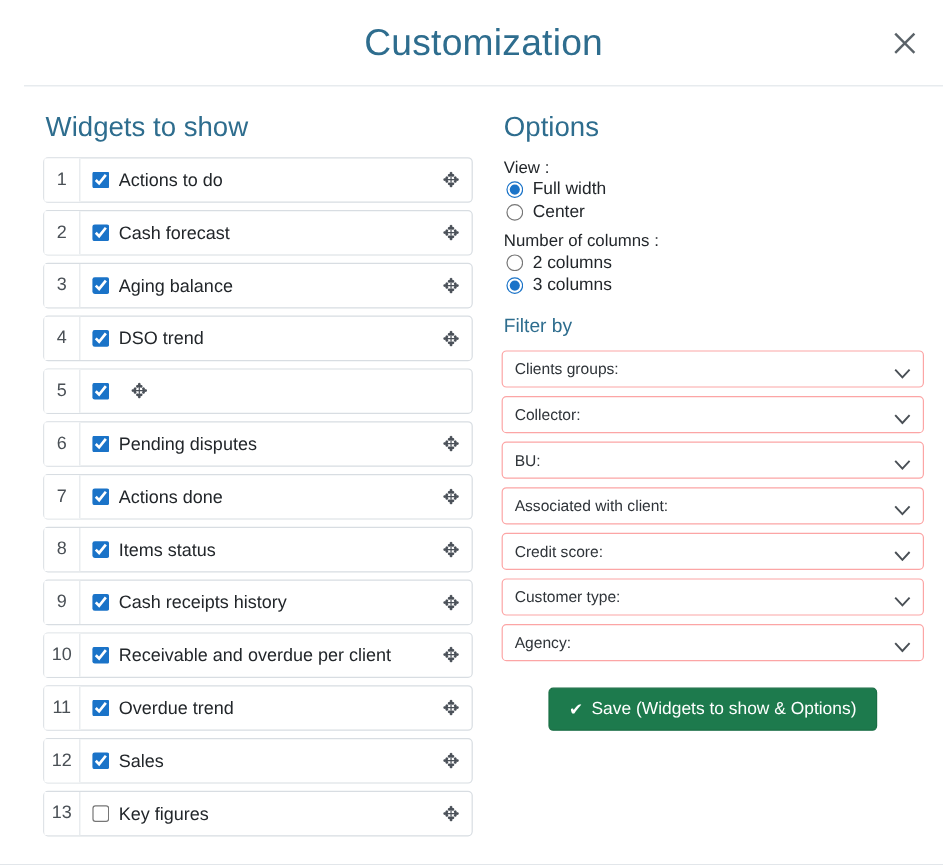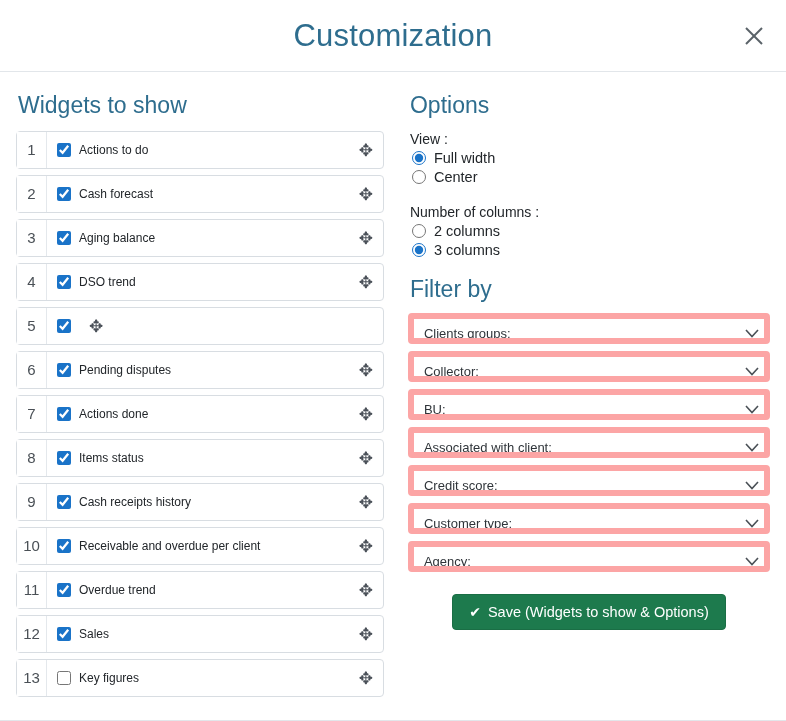--- a/index.html
+++ b/index.html
@@ -10,20 +10,21 @@
     height: 721px;
     background: #ffffff;
     font-family: "Liberation Sans", sans-serif;
     overflow: hidden;
   }
   .modal {
     width: 786px;
     height: 721px;
     position: relative;
     background: #fff;
+    padding-left: 20px;
   }
   .modal-header {
     position: relative;
     height: 72px;
     border-bottom: 1px solid #e2e6ea;
   }
   .modal-title {
     text-align: center;
     font-size: 31px;
     color: #2e6d8e;
@@ -76,21 +77,21 @@
     background: #fff;
   }
   .widget-check {
     margin: 0 8px 0 10px;
     width: 14px;
     height: 14px;
     accent-color: #1a73c8;
   }
   .widget-label {
     flex: 1;
-    font-size: 12px;
+    font-size: 15px;
     color: #22262a;
     white-space: nowrap;
     overflow: hidden;
     text-overflow: ellipsis;
   }
   .drag-handle {
     width: 34px;
     text-align: center;
     color: #4b5159;
     font-size: 17px;
@@ -111,31 +112,31 @@
     width: 14px;
     height: 14px;
     margin: 0 8px 0 0;
     accent-color: #1a73c8;
   }
   .radio-row label {
     font-size: 14.5px;
     color: #22262a;
   }
   .filter-title {
-    font-size: 23px;
+    font-size: 16px;
     color: #2e6d8e;
     font-weight: 400;
     margin: 18px 0 10px 2px;
   }
   .select-wrap {
     position: relative;
     margin-bottom: 7px;
   }
   .fake-select {
-    border: 6px solid #fca5a5;
+    border: 1px solid #fca5a5;
     border-radius: 4px;
     height: 31px;
     line-height: 29px;
     padding: 0 30px 0 10px;
     font-size: 13px;
     color: #2f3439;
     background: #fff;
     cursor: pointer;
     white-space: nowrap;
     overflow: hidden;
@@ -296,21 +297,21 @@
       <div class="opt-label">View :</div>
       <div class="radio-row">
         <input type="radio" name="view" checked="" style="">
         <label>Full width</label>
       </div>
       <div class="radio-row">
         <input type="radio" name="view" style="">
         <label>Center</label>
       </div>
 
-      <div class="opt-label" style="margin-top:19px">Number of columns :</div>
+      <div class="opt-label" style="margin-top:7px">Number of columns :</div>
       <div class="radio-row">
         <input type="radio" name="cols" style="">
         <label>2 columns</label>
       </div>
       <div class="radio-row">
         <input type="radio" name="cols" checked="" style="">
         <label>3 columns</label>
       </div>
 
       <div class="filter-title">Filter by</div>

